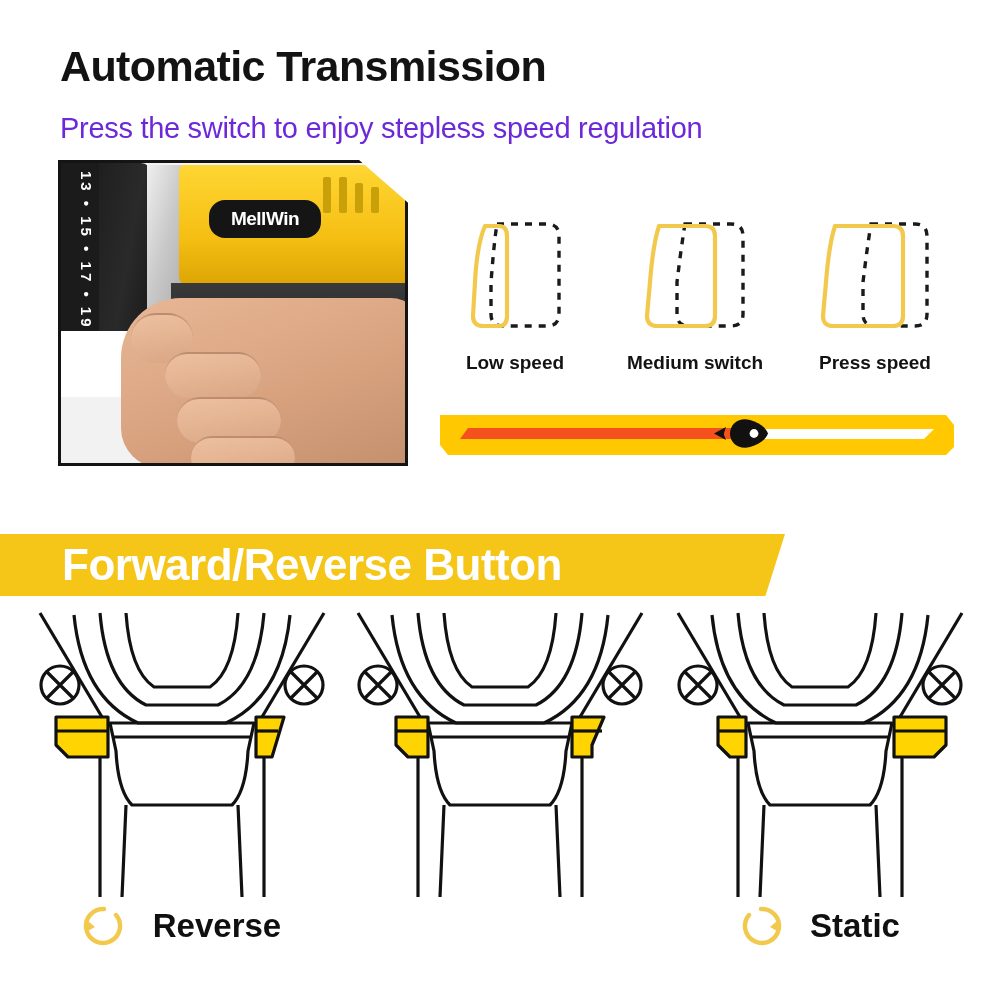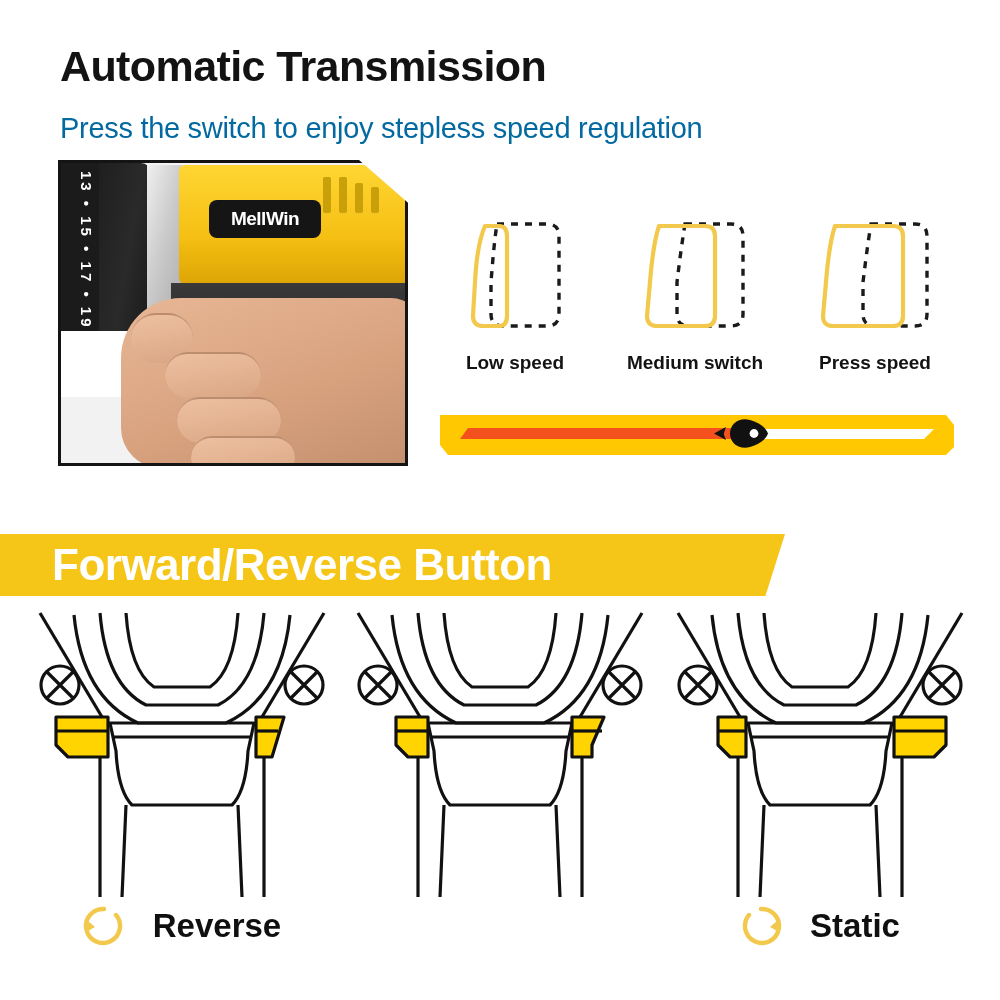--- a/index.html
+++ b/index.html
@@ -27,21 +27,21 @@
     color: #131313;
     letter-spacing: -0.6px;
     white-space: nowrap;
   }
   #page-subtitle {
     position: absolute;
     left: 60px;
     top: 112px;
     font-size: 29px;
     font-weight: 400;
-    color: #0369a1;
+    color: #6d28d9;
     letter-spacing: -0.3px;
     white-space: nowrap;
   }
 
   
   #product-photo {
     position: absolute;
     left: 58px;
     top: 160px;
     width: 350px;
@@ -81,21 +81,21 @@
     position: absolute; left: 118px; top: 2px; width: 232px; height: 40%;
     background: linear-gradient(180deg,#ffd633 0%,#f5bf13 60%,#dda505 100%);
     border-radius: 6px 0 0 8px;
   }
   .body-lower {
     position: absolute; left: 110px; top: 40%; width: 240px; height: 22%;
     background: linear-gradient(180deg,#3a3a3a 0%,#232323 100%);
   }
   .brand-badge {
     position: absolute; left: 148px; top: 37px; width: 112px; height: 38px;
-    background: #151515; border-radius: 8px;
+    background: #151515; border-radius: 16px;
     display: flex; align-items: center; justify-content: center;
   }
   .brand-text {
     color: #fff; font-size: 19px; font-weight: bold; letter-spacing: -0.5px;
   }
   .vent { position: absolute; background: #caa00a; border-radius: 2px; }
   .grip-yellow {
     position: absolute; left: 72px; top: 50%; width: 150px; height: 150px;
     background: linear-gradient(160deg,#ffd12e 0%,#edb40d 100%);
     -webkit-clip-path: polygon(18% 0, 100% 0, 92% 100%, 36% 100%, 0 42%);
@@ -145,21 +145,21 @@
 
   
   #section-banner { position: absolute; left: 0; top: 534px; width: 1000px; height: 66px; }
   #banner-shape {
     position: absolute; left: 0; top: 0; width: 785px; height: 62px;
     background: #f5c518;
     -webkit-clip-path: polygon(0 0, 100% 0, 97.5% 100%, 0 100%);
     clip-path: polygon(0 0, 100% 0, 97.5% 100%, 0 100%);
   }
   #banner-title {
-    position: absolute; left: 52px; top: 6px;
+    position: absolute; left: 62px; top: 6px;
     font-size: 44px; font-weight: bold; color: #ffffff;
     letter-spacing: -0.5px; white-space: nowrap;
   }
 
   
   #section-diagrams { position: absolute; left: 0; top: 605px; width: 1000px; height: 395px; }
   .diagram-col {
     position: absolute; top: 0; width: 320px; height: 395px;
   }
   #diagram-col-0 { left: 22px; }

